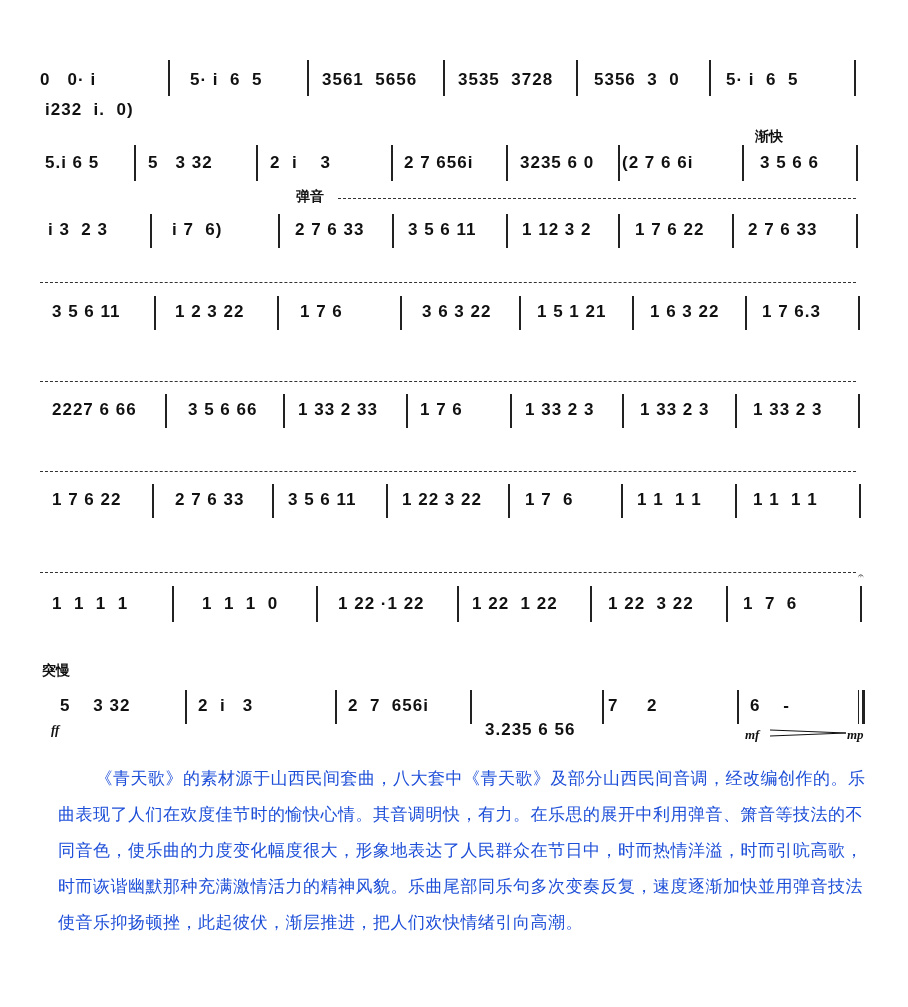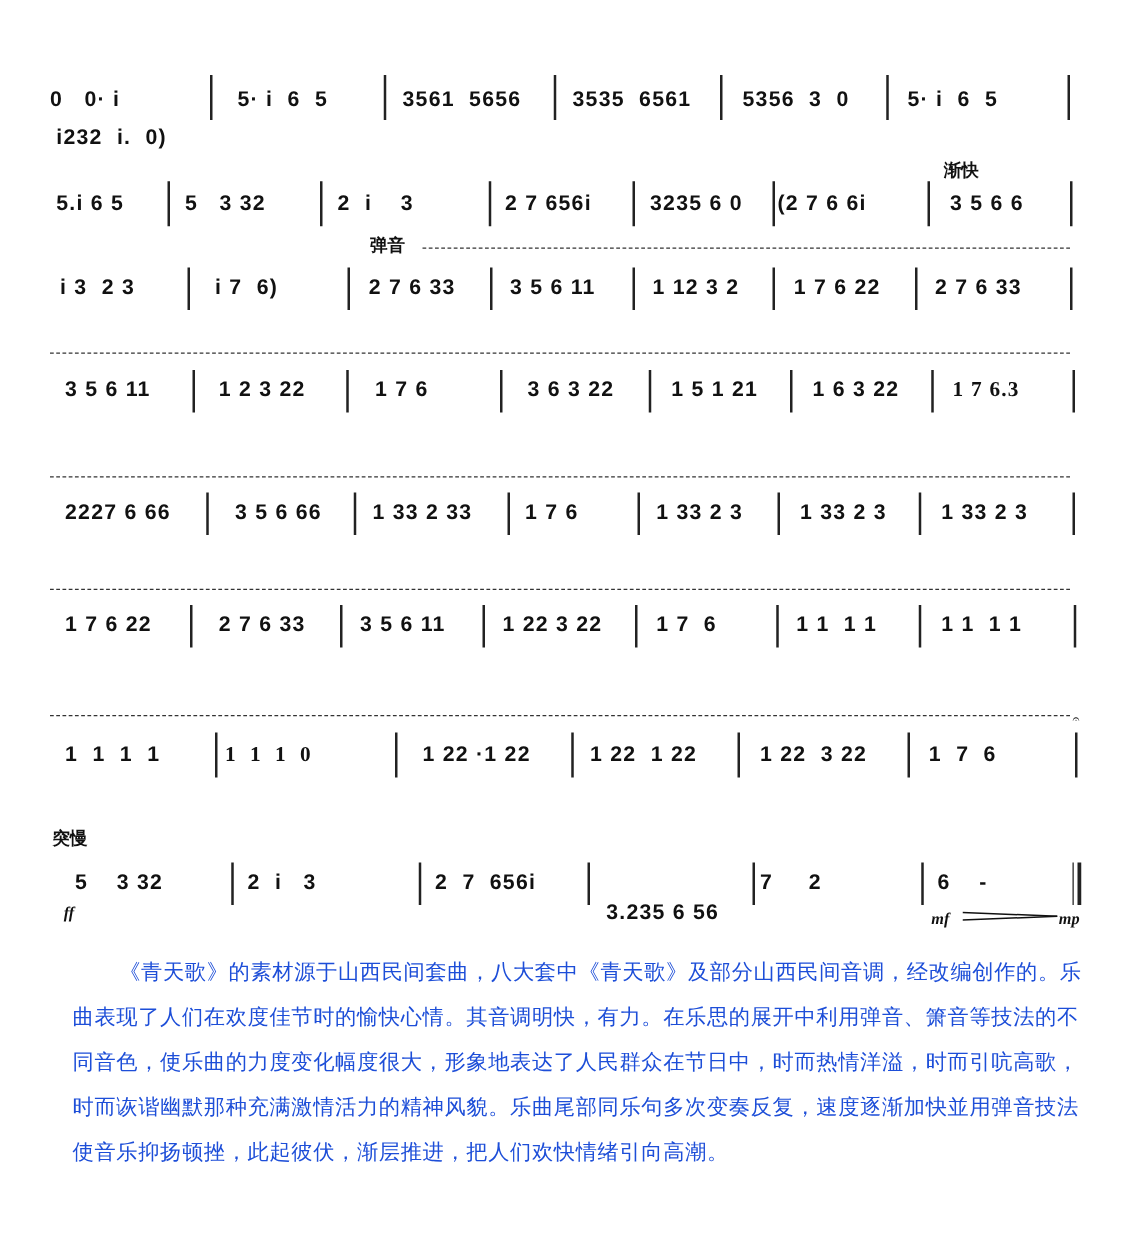--- a/index.html
+++ b/index.html
@@ -28,21 +28,21 @@
   }
   .fermata { position: absolute; font-size: 10px; }
 </style>
 </head>
 <body>
 
 <div class="system" style="top:60px;height:70px;">
   <div class="notes" style="left:40px;top:10px;">0   0· i</div>
   <div class="notes" style="left:190px;top:10px;">5· i  6  5</div>
   <div class="notes" style="left:322px;top:10px;">3561  5656</div>
-  <div class="notes" style="left:458px;top:10px;">3535  6561</div>
+  <div class="notes" style="left:458px;top:10px;">3535  3728</div>
   <div class="notes" style="left:594px;top:10px;">5356  3  0</div>
   <div class="notes" style="left:726px;top:10px;">5· i  6  5</div>
   <div class="notes" style="left:45px;top:40px;">i232  i.  0)</div>
   <div class="bar" style="left:168px;top:0;height:36px;"></div>
   <div class="bar" style="left:307px;top:0;height:36px;"></div>
   <div class="bar" style="left:443px;top:0;height:36px;"></div>
   <div class="bar" style="left:576px;top:0;height:36px;"></div>
   <div class="bar" style="left:709px;top:0;height:36px;"></div>
   <div class="bar" style="left:854px;top:0;height:36px;"></div>
 </div>
@@ -85,21 +85,21 @@
 </div>
 
 <div class="dashline" style="left:40px;top:282px;width:816px;"></div>
 <div class="system" style="top:292px;height:50px;">
   <div class="notes" style="left:52px;top:10px;">3 5 6 11</div>
   <div class="notes" style="left:175px;top:10px;">1 2 3 22</div>
   <div class="notes" style="left:300px;top:10px;">1 7 6</div>
   <div class="notes" style="left:422px;top:10px;">3 6 3 22</div>
   <div class="notes" style="left:537px;top:10px;">1 5 1 21</div>
   <div class="notes" style="left:650px;top:10px;">1 6 3 22</div>
-  <div class="notes" style="left:762px;top:10px;font-family:Liberation Serif, serif;">1 7 6.3</div>
+  <div class="notes" style="left:762px;top:10px;">1 7 6.3</div>
   <div class="bar" style="left:154px;top:4px;height:34px;"></div>
   <div class="bar" style="left:277px;top:4px;height:34px;"></div>
   <div class="bar" style="left:400px;top:4px;height:34px;"></div>
   <div class="bar" style="left:519px;top:4px;height:34px;"></div>
   <div class="bar" style="left:632px;top:4px;height:34px;"></div>
   <div class="bar" style="left:745px;top:4px;height:34px;"></div>
   <div class="bar" style="left:858px;top:4px;height:34px;"></div>
 </div>
 
 <div class="dashline" style="left:40px;top:381px;width:816px;"></div>
@@ -135,21 +135,21 @@
   <div class="bar" style="left:508px;top:4px;height:34px;"></div>
   <div class="bar" style="left:621px;top:4px;height:34px;"></div>
   <div class="bar" style="left:735px;top:4px;height:34px;"></div>
   <div class="bar" style="left:859px;top:4px;height:34px;"></div>
 </div>
 
 <div class="dashline" style="left:40px;top:572px;width:816px;"></div>
 <div class="fermata" style="left:858px;top:570px;">𝄐</div>
 <div class="system" style="top:582px;height:50px;">
   <div class="notes" style="left:52px;top:12px;">1  1  1  1</div>
-  <div class="notes" style="left:180px;top:12px;font-family:Liberation Serif, serif;">1  1  1  0</div>
+  <div class="notes" style="left:202px;top:12px;">1  1  1  0</div>
   <div class="notes" style="left:338px;top:12px;text-align:center;">1 22 ·1 22</div>
   <div class="notes" style="left:472px;top:12px;">1 22  1 22</div>
   <div class="notes" style="left:608px;top:12px;">1 22  3 22</div>
   <div class="notes" style="left:743px;top:12px;">1  7  6</div>
   <div class="bar" style="left:172px;top:4px;height:36px;"></div>
   <div class="bar" style="left:316px;top:4px;height:36px;"></div>
   <div class="bar" style="left:457px;top:4px;height:36px;"></div>
   <div class="bar" style="left:590px;top:4px;height:36px;"></div>
   <div class="bar" style="left:726px;top:4px;height:36px;"></div>
   <div class="bar" style="left:860px;top:4px;height:36px;"></div>

